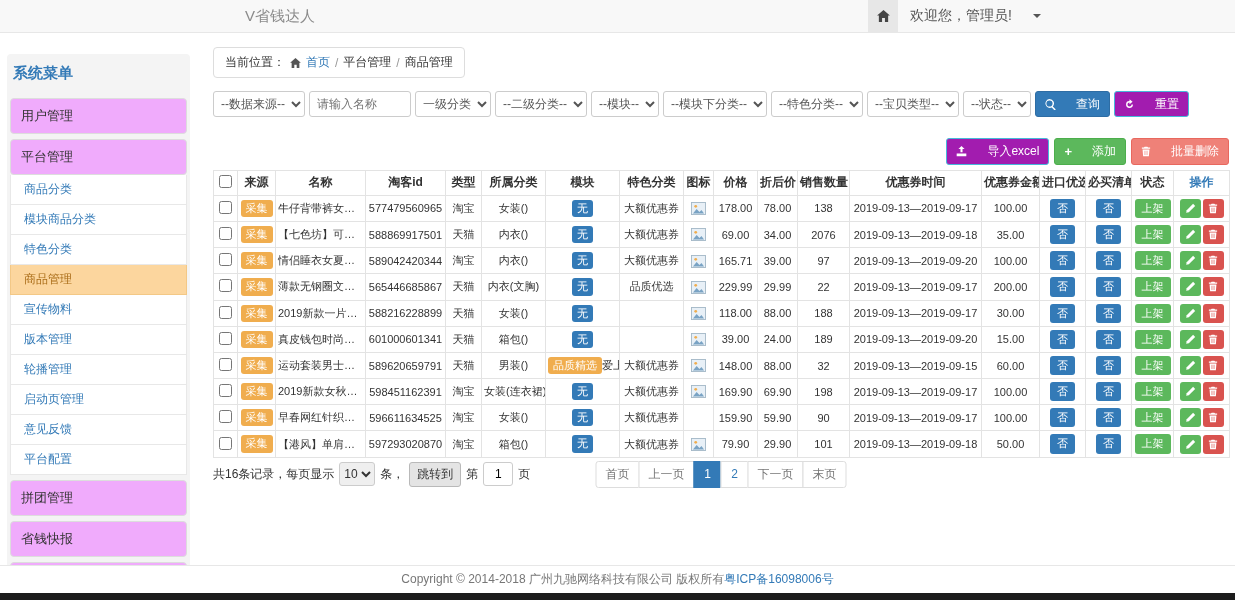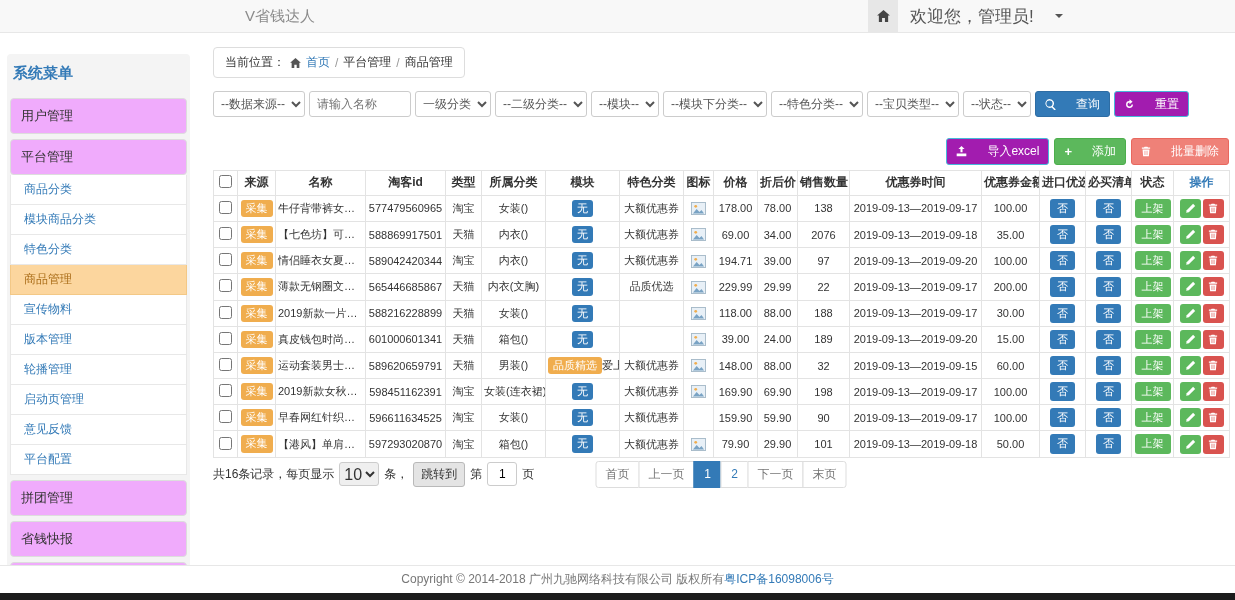--- a/index.html
+++ b/index.html
@@ -6,21 +6,21 @@
 * { box-sizing: border-box; margin: 0; padding: 0; }
 html,body { width:1235px; height:600px; }
 body { position:relative; overflow:hidden; background:#fff; font-family:"Liberation Sans","DejaVu Sans",sans-serif; }
 a { text-decoration:none; }
 
 
 .navbar { position:relative; height:33px; background:#f8f8f8; border-bottom:1px solid #e7e7e7; }
 .brand { position:absolute; left:245px; top:0; line-height:32px; font-size:15px; color:#8b8b8b; }
 .nav-right { position:absolute; left:868px; top:0; height:32px; display:flex; }
 .nav-home { width:30px; height:32px; background:#e7e7e7; display:flex; align-items:center; justify-content:center; cursor:pointer; }
-.nav-user { display:flex; align-items:center; gap:21px; padding:0 12px; font-size:17px; color:#555; cursor:pointer; }
+.nav-user { display:flex; align-items:center; gap:21px; padding:0 12px; font-size:14px; color:#555; cursor:pointer; }
 .caret-down { width:0; height:0; border-top:4px solid #555; border-left:4px solid transparent; border-right:4px solid transparent; }
 
 
 .layout { display:flex; align-items:flex-start;justify-content:center; }
 
 
 .sidebar { width:183px; min-width:183px; margin:21px 0 0 7px; background:#f4f4f4; border-radius:4px; height:521px; overflow:hidden; padding-bottom:4px; }
 .sidebar-title { color:#337ab7; font-size:15px; font-weight:bold; padding:10px 6px; }
 .menu-top { display:block; margin:5px 3px 0 3px; padding:8px 10px; background:#f0abfc; border:1px solid #ddd; border-radius:4px; font-size:13px; color:#333; cursor:pointer; }
 .menu-sub { display:block; margin:0 3px; padding:6px 10px 6px 13px; background:#fff; border:1px solid #e8e8e8; border-top:none; font-size:12px; color:#337ab7; cursor:pointer; }
@@ -58,21 +58,21 @@
 .btn-xs { display:inline-block; border:none; border-radius:3px; padding:3px 7px; font-size:11px; color:#fff; cursor:pointer; font-family:inherit; line-height:1.2; }
 .bg-blue { background:#337ab7; }
 .bg-green { background:#5cb85c; }
 .bg-red { background:#d9534f; }
 .op-btn { display:inline-flex; align-items:center; justify-content:center; width:21px; height:19px; border:none; border-radius:3px; cursor:pointer; padding:0; margin:0 1px; }
 .thumb { display:inline-flex; vertical-align:middle; }
 
 
 .grid-footer { position:relative; margin-top:4px; display:flex; align-items:center; font-size:12px; color:#333; }
 .summary { display:flex; align-items:center; gap:5px; }
-.pp-select { height:24px; border:1px solid #ccc; border-radius:3px; font-size:16px; color:#333; font-family:inherit; }
+.pp-select { height:24px; border:1px solid #ccc; border-radius:3px; font-size:12px; color:#333; font-family:inherit; }
 .jump-btn { background:#e4e4e4; border:1px solid #b9b9b9; border-radius:3px; color:#333; font-size:12px; padding:3px 7px; cursor:pointer; font-family:inherit; }
 .page-input { width:30px; height:24px; border:1px solid #ccc; border-radius:3px; font-size:12px; text-align:center; font-family:inherit; }
 .pagination { position:absolute; left:50%; transform:translateX(-50%); display:flex; }
 .page-btn { min-width:28px; height:27px; padding:0 9px; background:#fff; border:1px solid #ddd; margin-left:-1px; font-size:12px; color:#337ab7; cursor:pointer; font-family:inherit; white-space:nowrap; }
 .page-btn:first-child { border-radius:3px 0 0 3px; margin-left:0; }
 .page-btn:last-child { border-radius:0 3px 3px 0; }
 .page-btn.muted { color:#777; }
 .page-btn.active { background:#337ab7; border-color:#337ab7; color:#fff; }
 
 
@@ -303,21 +303,21 @@
             <td>内衣()</td>
             <td><span class="badge badge-blue">无</span></td>
             <td>大额优惠券</td>
             <td><span class="thumb">
                 <svg width="15" height="13" viewBox="0 0 16 14">
                   <rect x=".5" y=".5" width="15" height="13" fill="#e8f0f7" stroke="#a4b8c8"></rect>
                   <circle cx="5" cy="4.6" r="1.5" fill="#f0ad4e"></circle>
                   <path fill="#7aa3c4" d="M2 12.5l4-5 3 3.2 2.2-2.2 2.8 4z"></path>
                 </svg>
               </span></td>
-            <td>194.71</td>
+            <td>165.71</td>
             <td>39.00</td>
             <td>97</td>
             <td>2019-09-13—2019-09-20</td>
             <td>100.00</td>
             <td><button class="btn-xs bg-blue">否</button></td>
             <td><button class="btn-xs bg-blue">否</button></td>
             <td><button class="btn-xs bg-green">上架</button></td>
             <td><button class="op-btn bg-green">
                 <svg width="11" height="11" viewBox="0 0 16 16">
                   <path fill="#fff" d="M11.8 1.2l3 3L5.5 13.5l-3.8.8.8-3.8z"></path>

